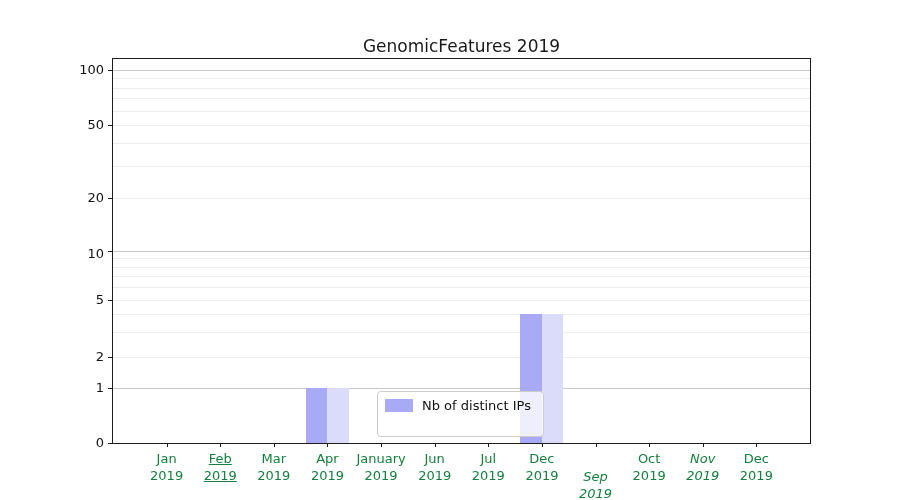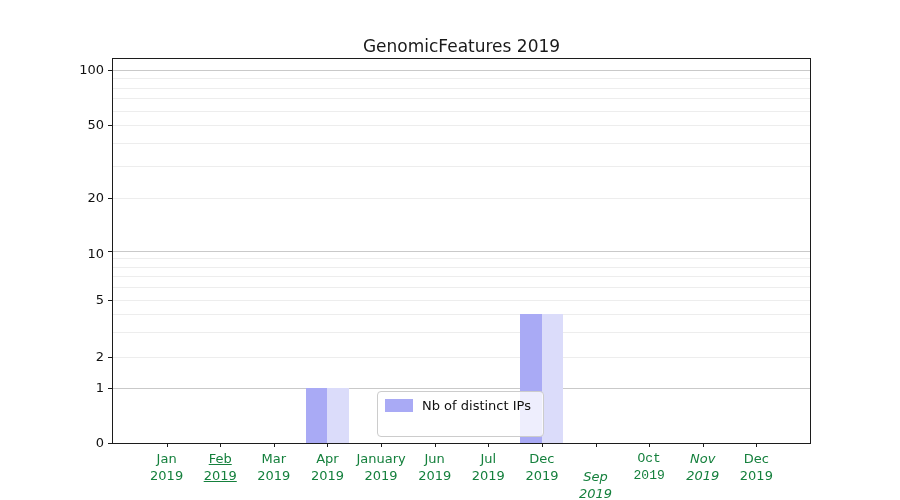--- a/index.html
+++ b/index.html
@@ -137,21 +137,21 @@
     <div class="xtick-mark" style="left: 488.308px; top: 443px;"></div>
     <div class="xtick-label" style="left: 460.308px; top: 450px;">Jul
 2019</div>
     <div class="xtick-mark" style="left: 541.923px; top: 443px;"></div>
     <div class="xtick-label" style="left: 513.923px; top: 450px;">Dec
 2019</div>
     <div class="xtick-mark" style="left: 595.538px; top: 443px;"></div>
     <div class="xtick-label" style="left: 567.538px; top: 468px; font-style: italic;">Sep
 2019</div>
     <div class="xtick-mark" style="left: 649.154px; top: 443px;"></div>
-    <div class="xtick-label" style="left: 621.154px; top: 450px; font-family: Liberation Mono, monospace;">Oct
+    <div class="xtick-label" style="left: 621.154px; top: 450px;">Oct
 2019</div>
     <div class="xtick-mark" style="left: 702.769px; top: 443px;"></div>
     <div class="xtick-label" style="left: 674.769px; top: 450px; font-style: italic;">Nov
 2019</div>
     <div class="xtick-mark" style="left: 756.385px; top: 443px;"></div>
     <div class="xtick-label" style="left: 728.385px; top: 450px;">Dec
 2019</div>
   </div>
 
 </body></html>

